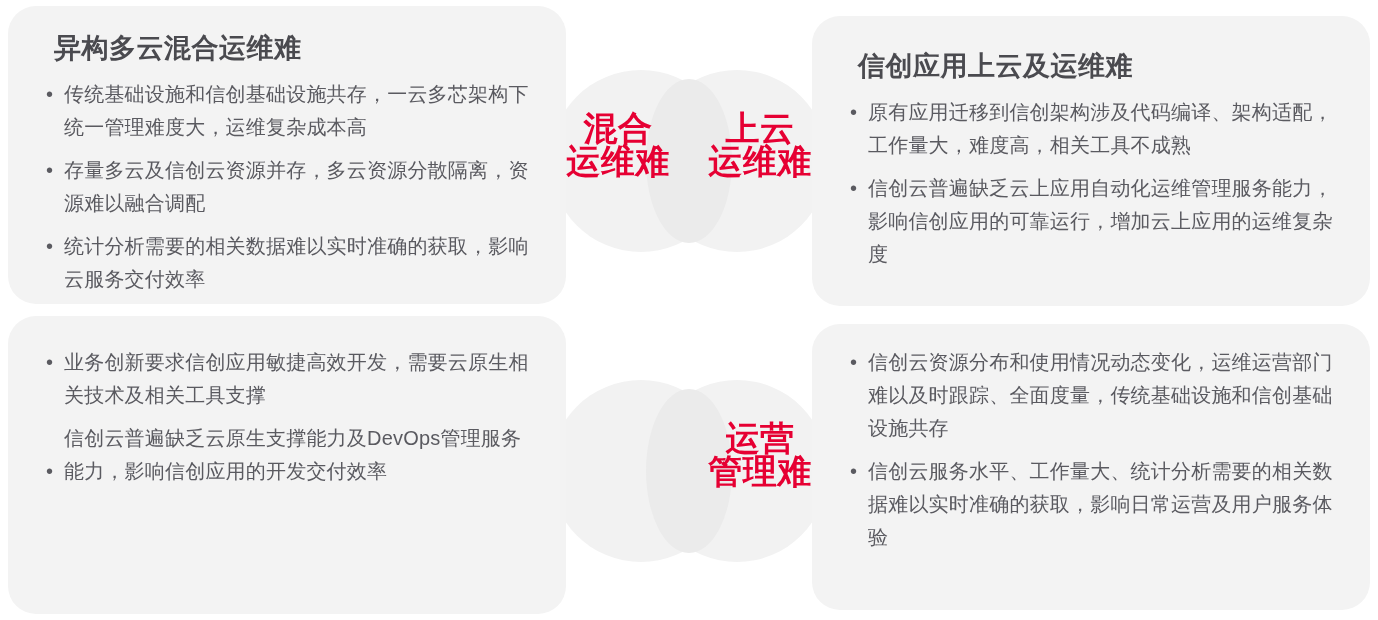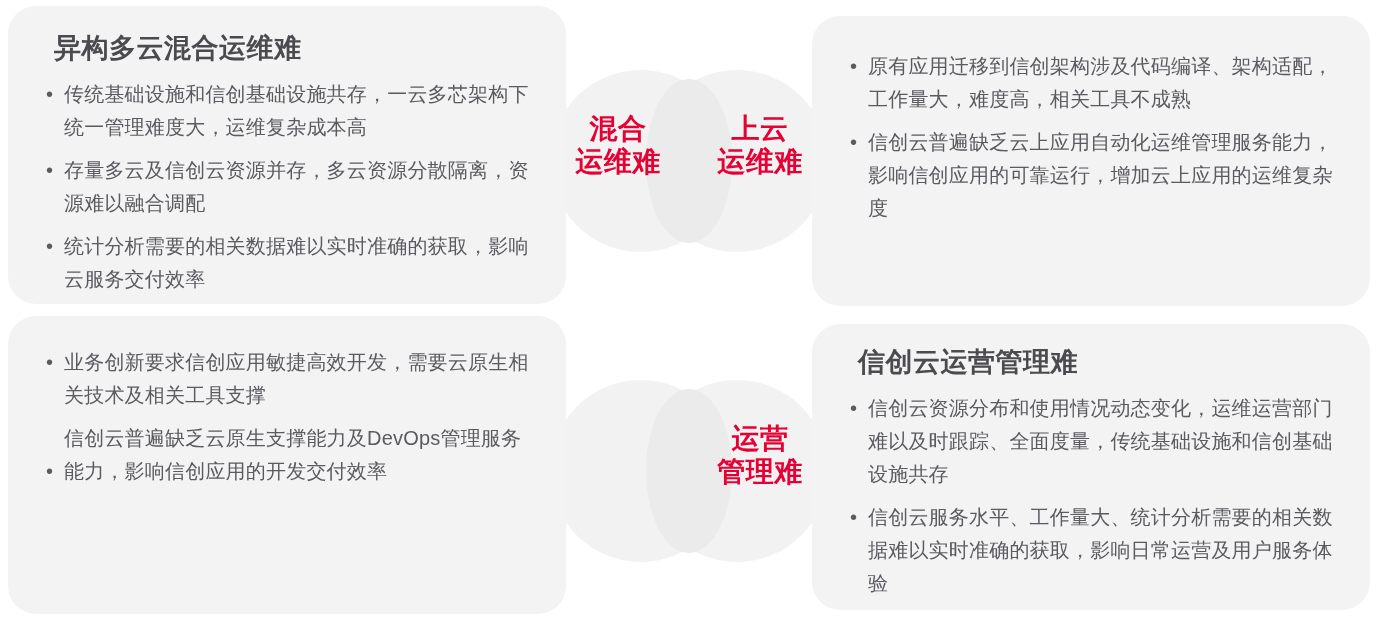--- a/index.html
+++ b/index.html
@@ -105,21 +105,21 @@
     align-self: flex-start;
     padding-top: 33px;
   }
 
   
   .venn-label {
     position: absolute;
     width: 128px;
     text-align: center;
     color: #e60033;
-    font-size: 28px;
+    font-size: 34px;
     font-weight: bold;
     line-height: 33px;
     letter-spacing: 0.5px;
     white-space: pre-line;
   }
   .lbl-t-left  { left: 554px; top: 112px; }
   .lbl-t-right { left: 696px; top: 112px; }
   .lbl-b-left  { left: 554px; top: 422px; }
   .lbl-b-right { left: 696px; top: 422px; }
 </style>
@@ -152,20 +152,21 @@
         <span class="bullet-text">存量多云及信创云资源并存，多云资源分散隔离，资源难以融合调配</span>
       </li>
       <li class="bullet">
         <span class="bullet-dot">•</span>
         <span class="bullet-text">统计分析需要的相关数据难以实时准确的获取，影响云服务交付效率</span>
       </li>
     </ul>
   </div>
 
   <div class="card card-tr">
+    <div class="card-title">信创应用上云及运维难</div>
     <ul class="bullets">
       <li class="bullet">
         <span class="bullet-dot">•</span>
         <span class="bullet-text">原有应用迁移到信创架构涉及代码编译、架构适配，工作量大，难度高，相关工具不成熟</span>
       </li>
       <li class="bullet">
         <span class="bullet-dot">•</span>
         <span class="bullet-text">信创云普遍缺乏云上应用自动化运维管理服务能力，影响信创应用的可靠运行，增加云上应用的运维复杂度</span>
       </li>
     </ul>
@@ -178,21 +179,20 @@
         <span class="bullet-text">业务创新要求信创应用敏捷高效开发，需要云原生相关技术及相关工具支撑</span>
       </li>
       <li class="bullet bullet-offset">
         <span class="bullet-dot">•</span>
         <span class="bullet-text">信创云普遍缺乏云原生支撑能力及DevOps管理服务能力，影响信创应用的开发交付效率</span>
       </li>
     </ul>
   </div>
 
   <div class="card card-br">
-    <div class="card-title">信创云运营管理难</div>
     <ul class="bullets">
       <li class="bullet">
         <span class="bullet-dot">•</span>
         <span class="bullet-text">信创云资源分布和使用情况动态变化，运维运营部门难以及时跟踪、全面度量，传统基础设施和信创基础设施共存</span>
       </li>
       <li class="bullet">
         <span class="bullet-dot">•</span>
         <span class="bullet-text">信创云服务水平、工作量大、统计分析需要的相关数据难以实时准确的获取，影响日常运营及用户服务体验</span>
       </li>
     </ul>

